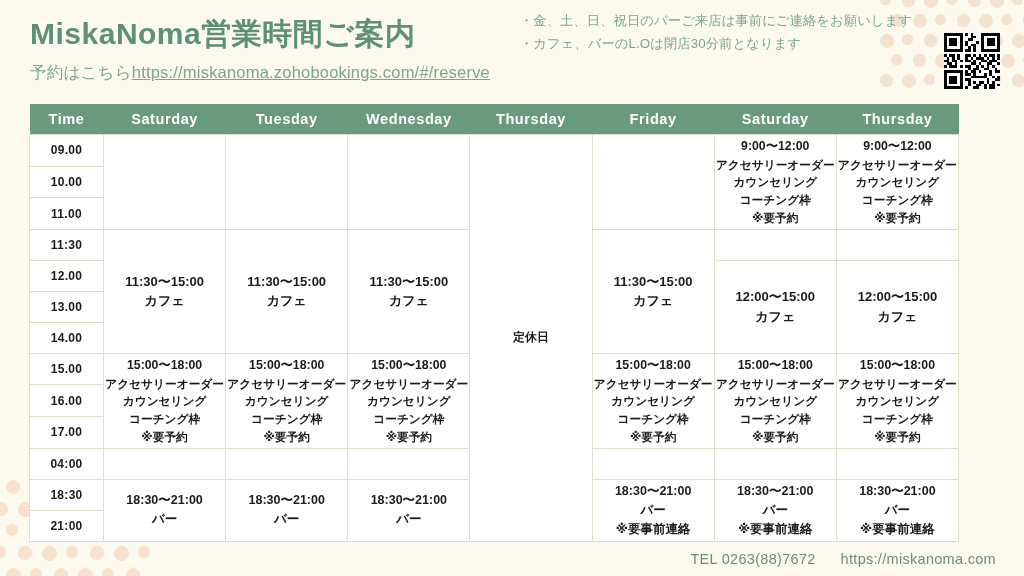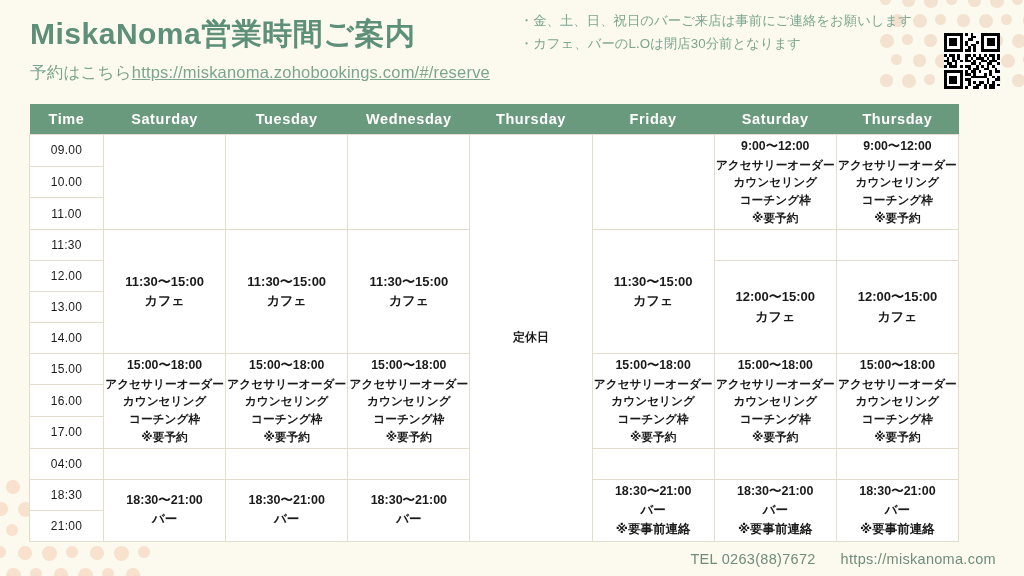--- a/index.html
+++ b/index.html
@@ -112,21 +112,21 @@
     vertical-align: middle;
     color: #1a1a1a;
     background: #ffffff;
     padding: 0;
     height: 30px;
   }
   td.time {
     background: #fbdfc8;
     color: #5c6b60;
     font-size: 12.5px;
-    font-weight: normal;
+    font-weight: bold;
     width: 72px;
     letter-spacing: .3px;
     border: 1px solid #f0cdb0;
     margin-top: 12px;
   }
   td.empty { background: #ffffff; }
   td.closed {
     background: #fcfaef;
     border-left: 1px solid #e3ddcd;
     border-right: 1px solid #e3ddcd;

